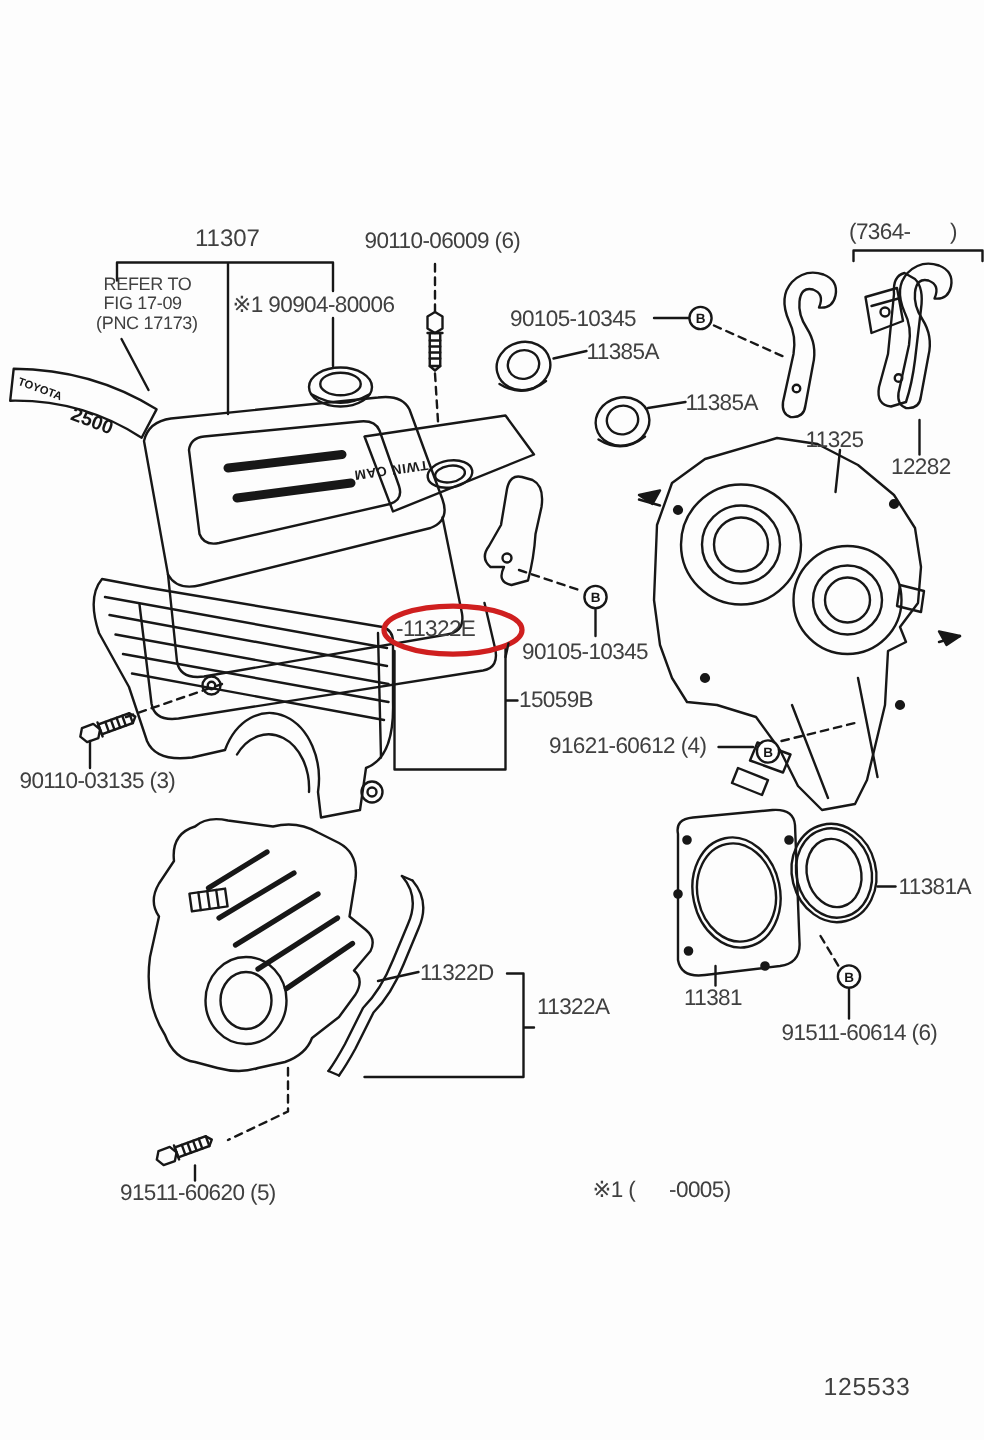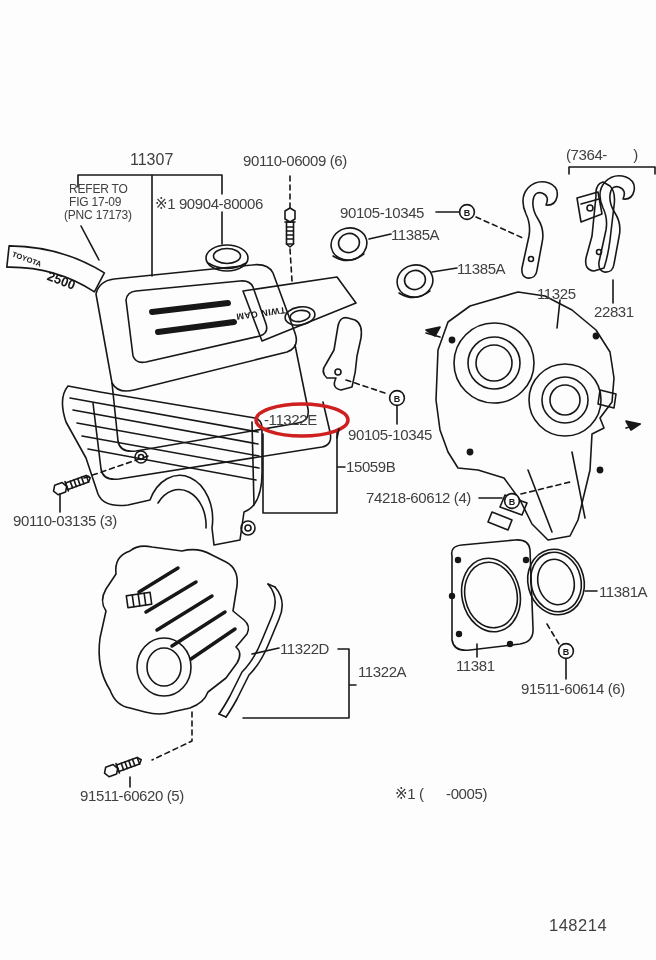--- a/index.html
+++ b/index.html
@@ -221,28 +221,28 @@
 <div class="lbl sm" style="left:33px;top:183px">REFER TO</div>
 <div class="lbl sm" style="left:33px;top:196px">FIG 17-09</div>
 <div class="lbl sm" style="left:28px;top:209px">(PNC 17173)</div>
 <div class="lbl" style="left:155px;top:196px">※1 90904-80006</div>
 <div class="lbl" style="left:243px;top:153px">90110-06009 (6)</div>
 <div class="lbl" style="left:566px;top:147px">(7364-       )</div>
 <div class="lbl" style="left:340px;top:205px">90105-10345</div>
 <div class="lbl" style="left:391px;top:227px">11385A</div>
 <div class="lbl" style="left:457px;top:261px">11385A</div>
 <div class="lbl" style="left:537px;top:286px">11325</div>
-<div class="lbl" style="left:594px;top:304px">22831</div>
+<div class="lbl" style="left:594px;top:304px">12282</div>
 <div class="lbl" style="left:264px;top:412px">-11322E</div>
 <div class="lbl" style="left:348px;top:427px">90105-10345</div>
 <div class="lbl" style="left:346px;top:459px">15059B</div>
-<div class="lbl" style="left:366px;top:490px">74218-60612 (4)</div>
+<div class="lbl" style="left:366px;top:490px">91621-60612 (4)</div>
 <div class="lbl" style="left:13px;top:513px">90110-03135 (3)</div>
 <div class="lbl" style="left:280px;top:641px">11322D</div>
 <div class="lbl" style="left:358px;top:664px">11322A</div>
 <div class="lbl" style="left:599px;top:584px">11381A</div>
 <div class="lbl" style="left:456px;top:658px">11381</div>
 <div class="lbl" style="left:521px;top:681px">91511-60614 (6)</div>
 <div class="lbl" style="left:80px;top:788px">91511-60620 (5)</div>
 <div class="lbl" style="left:395px;top:786px">※1 (      -0005)</div>
-<div class="lbl xl" style="left:549px;top:917px">148214</div>
+<div class="lbl xl" style="left:549px;top:917px">125533</div>
 
 </div>
 
 </body></html>

